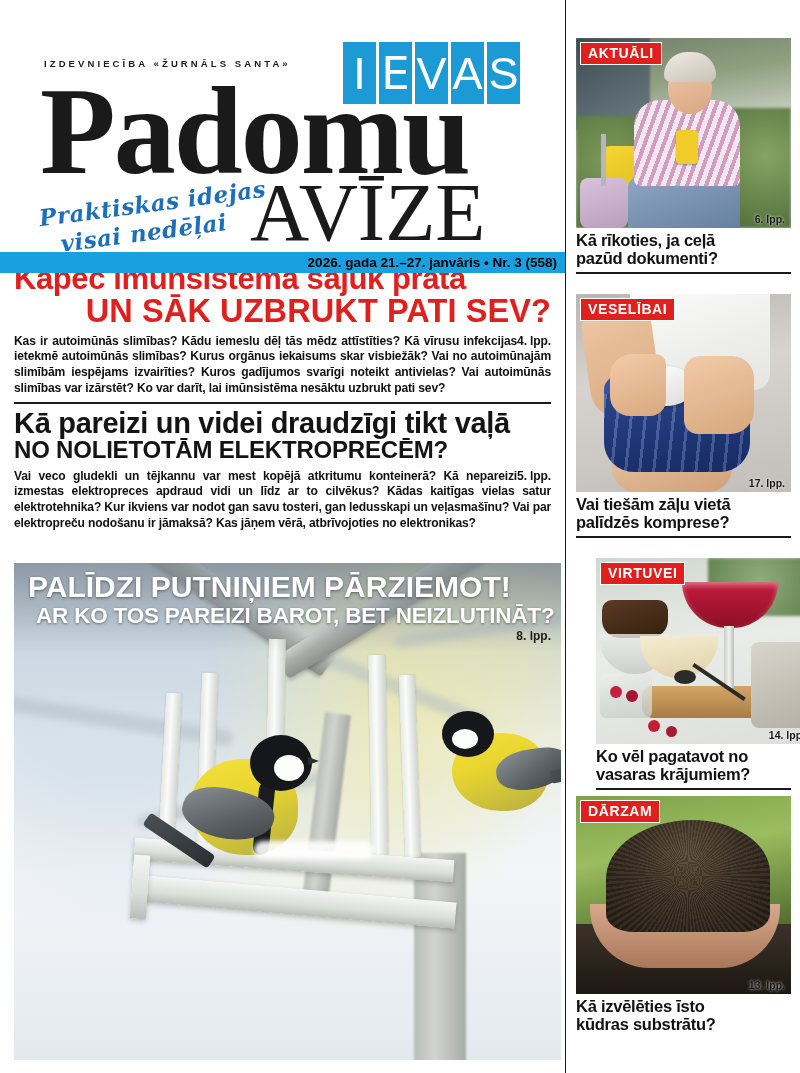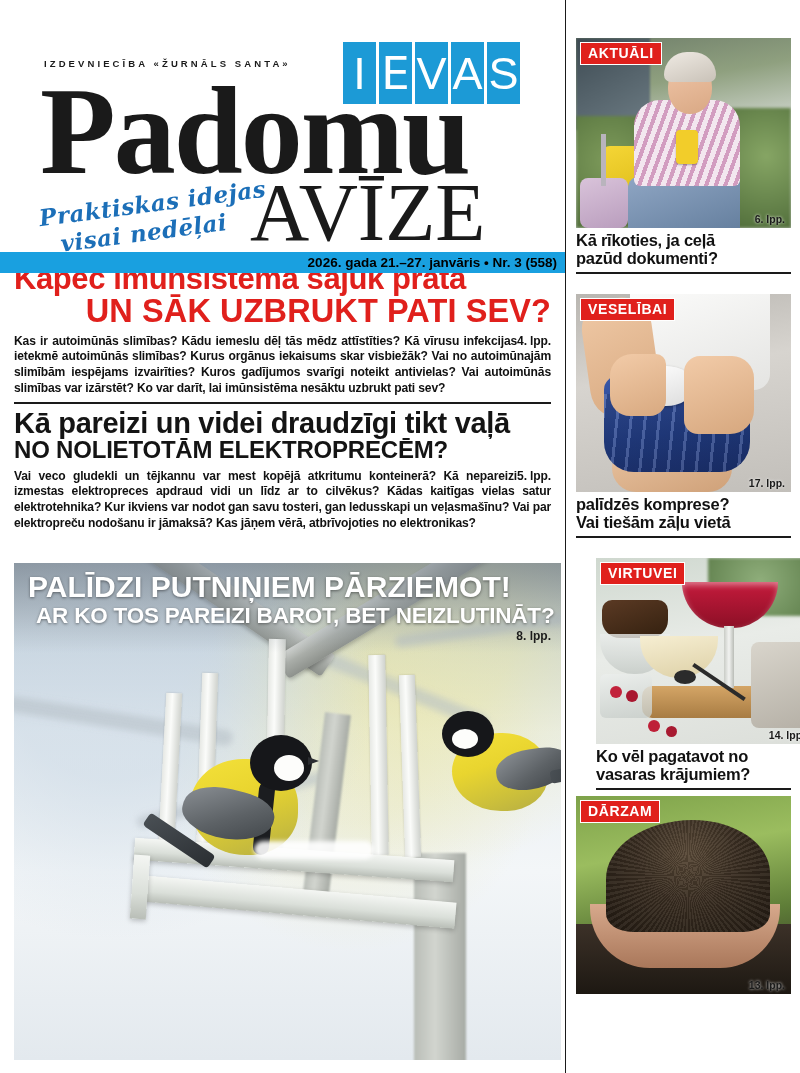--- a/index.html
+++ b/index.html
@@ -438,22 +438,22 @@
         <div class="shape" style="left:36px; top:150px; width:120px; height:48px; background:linear-gradient(160deg,#e9c3a0,#cfa179); border-radius:28px;"></div>
         <div class="shape" style="left:28px; top:82px; width:146px; height:96px; background:linear-gradient(170deg,#3a58a8,#24408a 55%,#1b3171); border-radius:14px 14px 30px 30px;"></div>
         <div class="shape" style="left:28px; top:100px; width:146px; height:78px; background:repeating-linear-gradient(96deg, rgba(255,255,255,.16) 0 3px, rgba(0,0,0,.14) 3px 14px); border-radius:0 0 30px 30px;"></div>
         <div class="shape" style="left:62px; top:72px; width:56px; height:40px; background:linear-gradient(160deg,#ffffff,#dcdcdc); border-radius:50%; box-shadow:0 1px 3px rgba(0,0,0,.3);"></div>
         <div class="shape" style="left:34px; top:60px; width:56px; height:62px; background:linear-gradient(160deg,#f2cba8,#d8a980); border-radius:22px 10px 16px 20px;"></div>
         <div class="shape" style="left:108px; top:62px; width:70px; height:78px; background:linear-gradient(160deg,#f2cba8,#d6a77e); border-radius:16px 22px 24px 14px;"></div>
         <div class="badge">VESELĪBAI</div>
         <div class="pg">17. lpp.</div>
       </div>
       <div class="side-head">
+        <div>Vai tiešām zāļu vietā</div>
         <div>palīdzēs komprese?</div>
-        <div>Vai tiešām zāļu vietā</div>
       </div>
       <div class="side-rule"></div>
     </div>
 
     <div class="side-item" style="top:558px;padding-left:20px;">
       <div class="side-photo" style="height:186px;">
         <div class="ph" style="background:linear-gradient(170deg,#cfd8cf 0%,#e9ece8 46%,#dcdfda 100%);"></div>
         <div class="shape" style="left:112px; top:0; width:104px; height:58px; background:radial-gradient(circle at 50% 40%, #8fae7b, #5f7f4c); filter:blur(1.4px);"></div>
         <div class="shape" style="left:46px; top:128px; width:124px; height:32px; background:linear-gradient(180deg,#d4a566,#a87c43); border-radius:10px;"></div>
         <div class="shape" style="right:0; top:84px; width:60px; height:86px; background:linear-gradient(160deg,#d9d5cc,#b5b0a6); border-radius:8px;"></div>
@@ -482,16 +482,20 @@
     <div class="side-item" style="top:796px;">
       <div class="side-photo" style="height:198px;">
         <div class="ph" style="background:linear-gradient(170deg,#7ea24a 0%,#9bbd5f 30%,#5f7e38 62%,#2e2a22 100%);"></div>
         <div class="shape" style="left:0; bottom:0; width:100%; height:70px; background:linear-gradient(180deg,#3c3128,#1d1812);"></div>
         <div class="shape" style="left:14px; top:108px; width:190px; height:64px; background:linear-gradient(180deg,#d7a98c,#a9775a); border-radius:0 0 60px 60px;"></div>
         <div class="shape" style="left:30px; top:24px; width:164px; height:112px; background:radial-gradient(ellipse at 50% 30%, #5a4a38 0%, #3a2e22 45%, #221a12 100%); border-radius:58% 52% 18% 18%;"></div>
         <div class="shape" style="left:30px; top:24px; width:164px; height:112px; border-radius:58% 52% 18% 18%; background:repeating-conic-gradient(rgba(255,255,255,.06) 0 2deg, rgba(0,0,0,.14) 2deg 4deg); opacity:.85;"></div>
         <div class="badge">DĀRZAM</div>
         <div class="pg">13. lpp.</div>
       </div>
+      <div class="side-head">
+        <div>Kā izvēlēties īsto</div>
+        <div>kūdras substrātu?</div>
+      </div>
     </div>
 
   </div>
 </div>
 
 </body></html>

